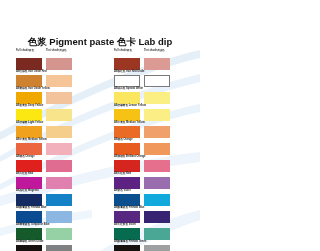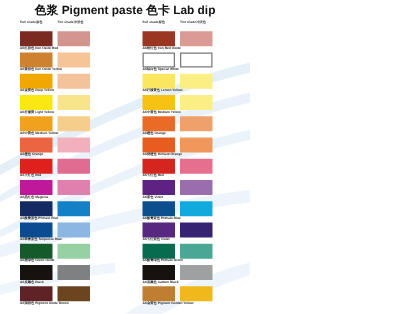--- a/index.html
+++ b/index.html
@@ -8,21 +8,21 @@
     background:#ffffff;
     font-family:"Liberation Sans", sans-serif;
     overflow:hidden;position:relative;
   }
   #bg-swooshes{position:absolute;inset:0;width:200px;height:251px;z-index:0;pointer-events:none;}
   #page{position:relative;z-index:2;width:200px;height:251px;box-sizing:border-box;padding:0;}
 
   
   .title-bar{
     height:16px;display:flex;align-items:center;justify-content:center;
-    padding-top:1px;box-sizing:border-box;
+    padding-top:1px;box-sizing:border-box;margin-top:33px;
   }
   .title{
     font-size:9.5px;font-weight:bold;color:#111111;white-space:nowrap;
     letter-spacing:0px;line-height:10px;
   }
 
   
   .columns{display:flex;flex-direction:row;width:200px;box-sizing:border-box;}
   .col{width:100px;box-sizing:border-box;padding-left:16px;}
   .col.right{padding-left:14px;}

